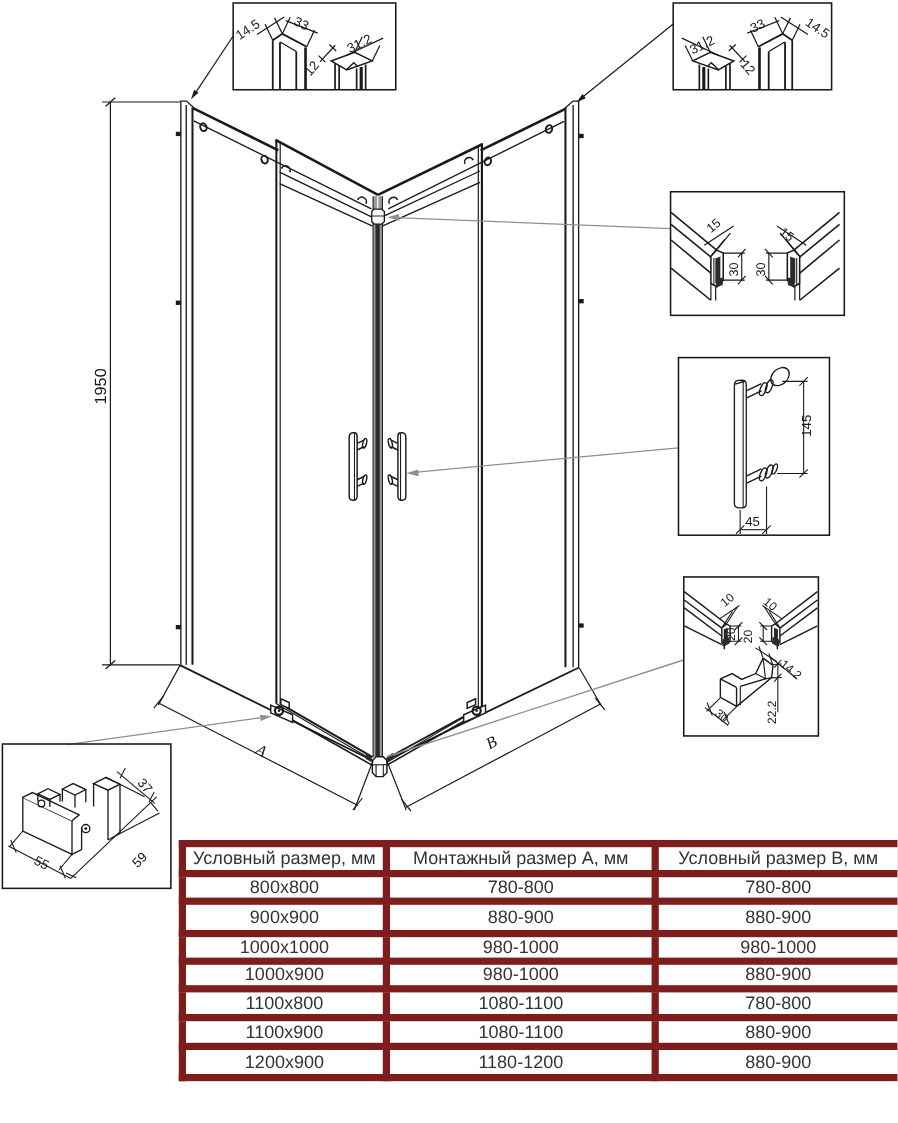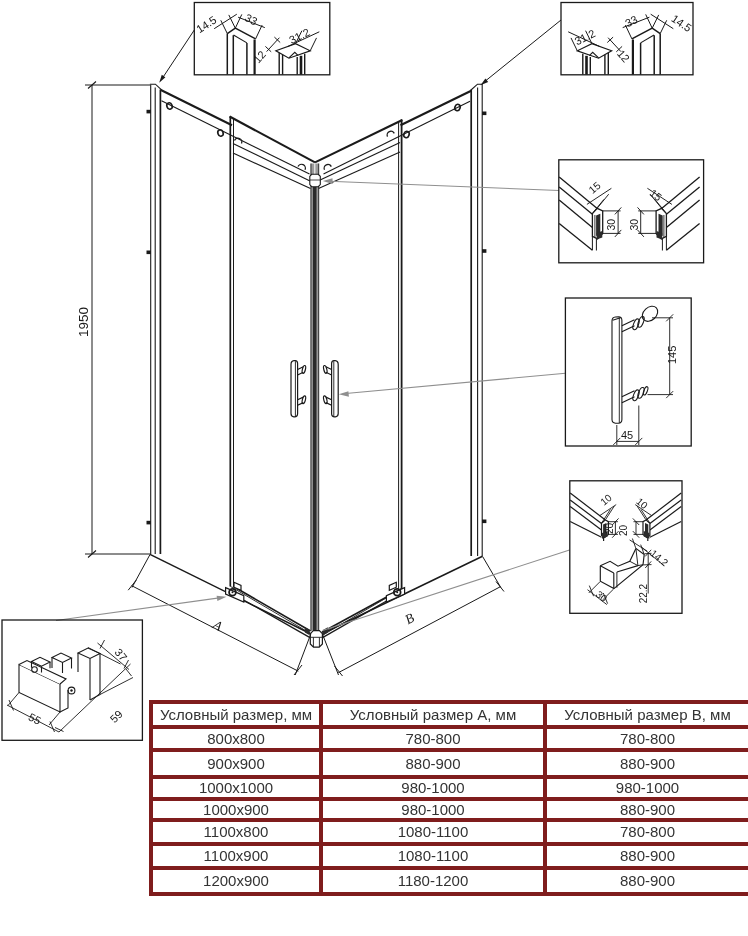--- a/index.html
+++ b/index.html
@@ -1,20 +1,20 @@
 <!DOCTYPE html>
 <html><head>
 <meta charset="utf-8">
 <style>
 html,body{margin:0;padding:0;background:#fff;}
 .page{position:relative;width:748px;height:936px;background:#fff;font-family:"Liberation Sans",sans-serif;overflow:hidden;}
 svg{position:absolute;left:0;top:0;}
 .tbl{position:absolute;left:149px;top:700px;width:599px;}
 table{border-collapse:collapse;table-layout:fixed;width:599px;}
-td{border:4px solid #7f1d1d;text-align:center;vertical-align:middle;font-size:15px;color:#333;padding:0;}
+td{border:6px solid #7f1d1d;text-align:center;vertical-align:middle;font-size:15px;color:#333;padding:0;}
 </style>
 </head>
 <body>
 <div class="page">
 <svg width="748" height="936" viewBox="0 0 748 936" fill="none" stroke-linecap="butt">
 <g stroke="#1a1a1a" stroke-width="1.2">
 
 <g>
 <path d="M85,85 L150,85 M85,554 L150,554 M92,85 L92,554" stroke-width="1"></path>
 <path d="M88,88.5 L96,81.5 M88,557.5 L96,550.5" stroke-width="1.1"></path>
@@ -454,21 +454,21 @@
 <div class="tbl">
 <table>
 <colgroup>
           <col style="width:170px">
           <col style="width:224px">
           <col style="width:205px">
         </colgroup>
 <tbody>
           <tr style="height:25px">
             <td>Условный размер, мм</td>
-            <td>Условный размер А, мм</td>
+            <td>Монтажный размер А, мм</td>
             <td>Условный размер В, мм</td>
           </tr>
 <tr style="height:22.8px">
             <td>800x800</td>
             <td>780-800</td>
             <td>780-800</td>
           </tr>
 <tr style="height:27px">
             <td>900x900</td>
             <td>880-900</td>

